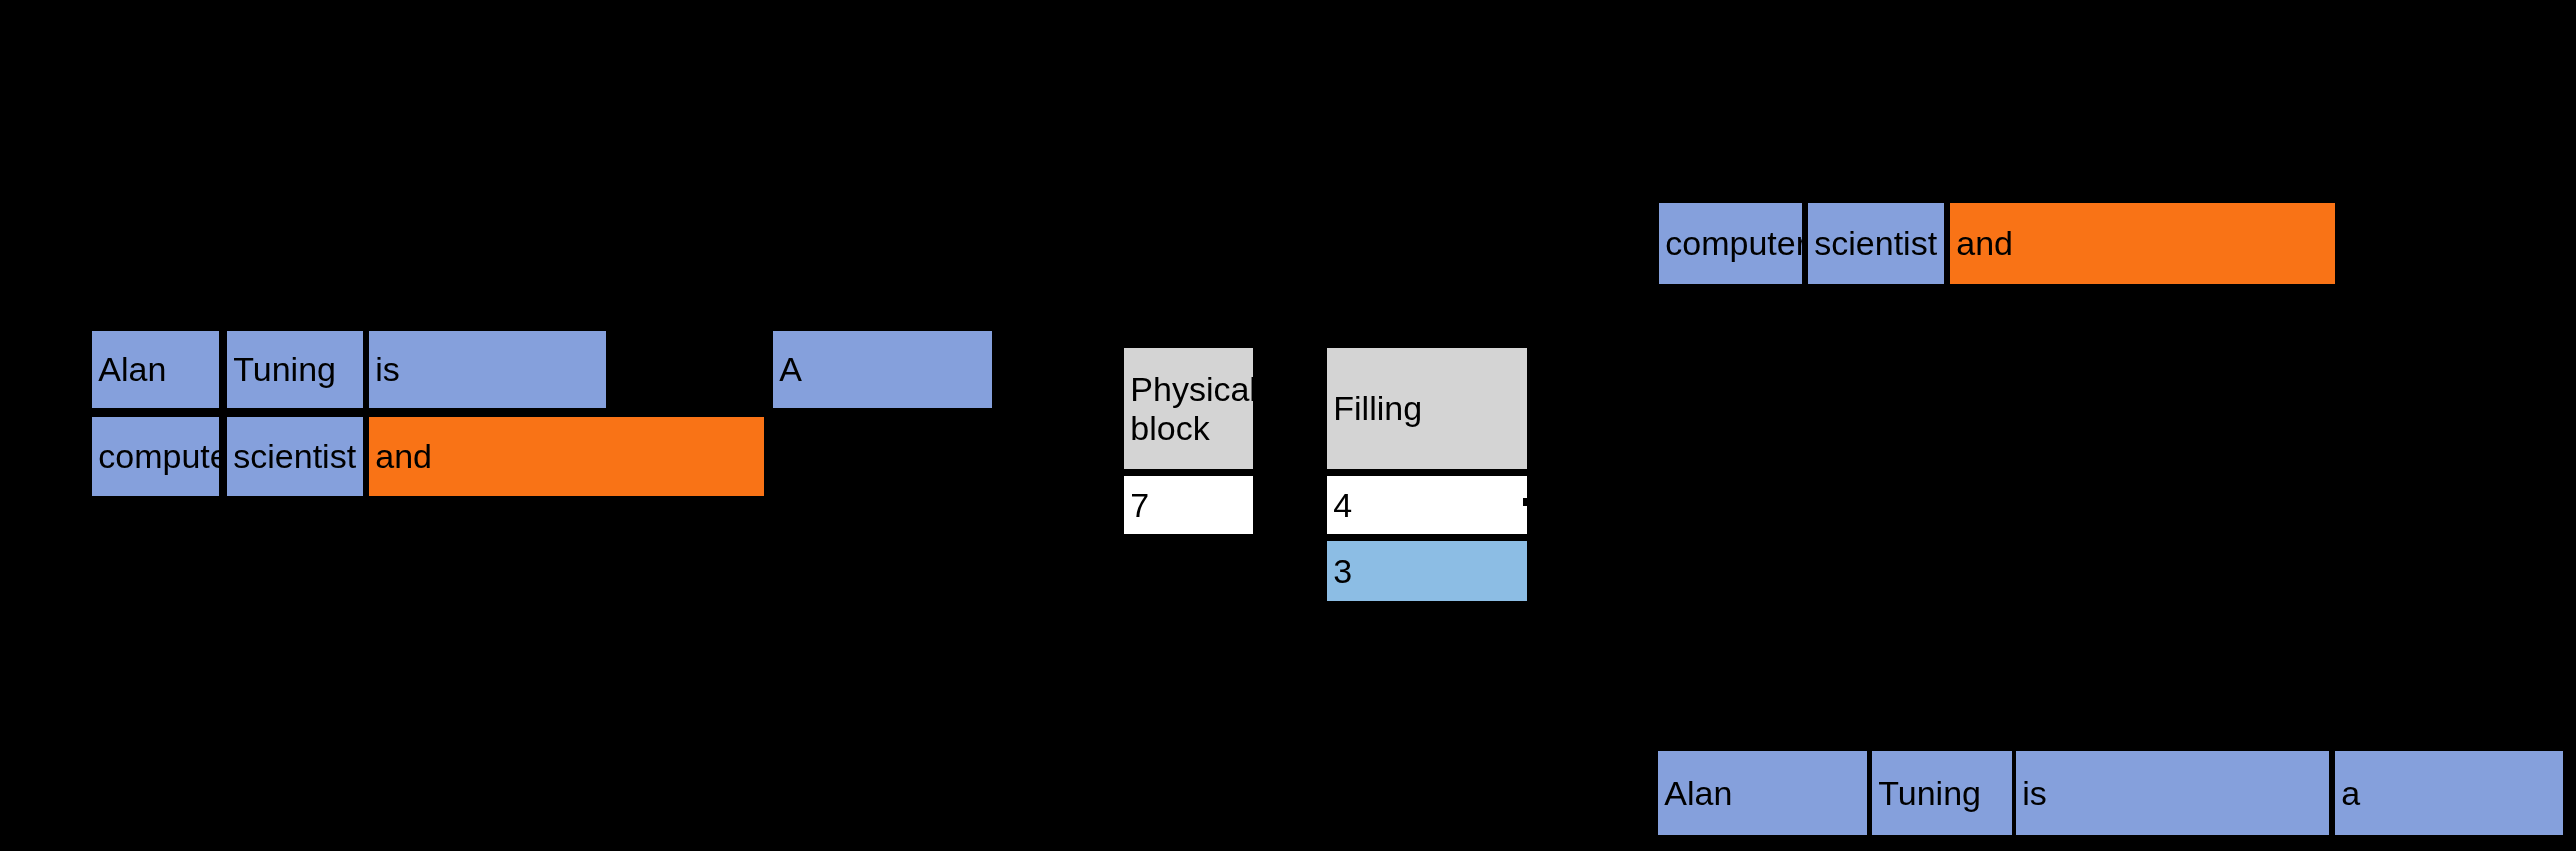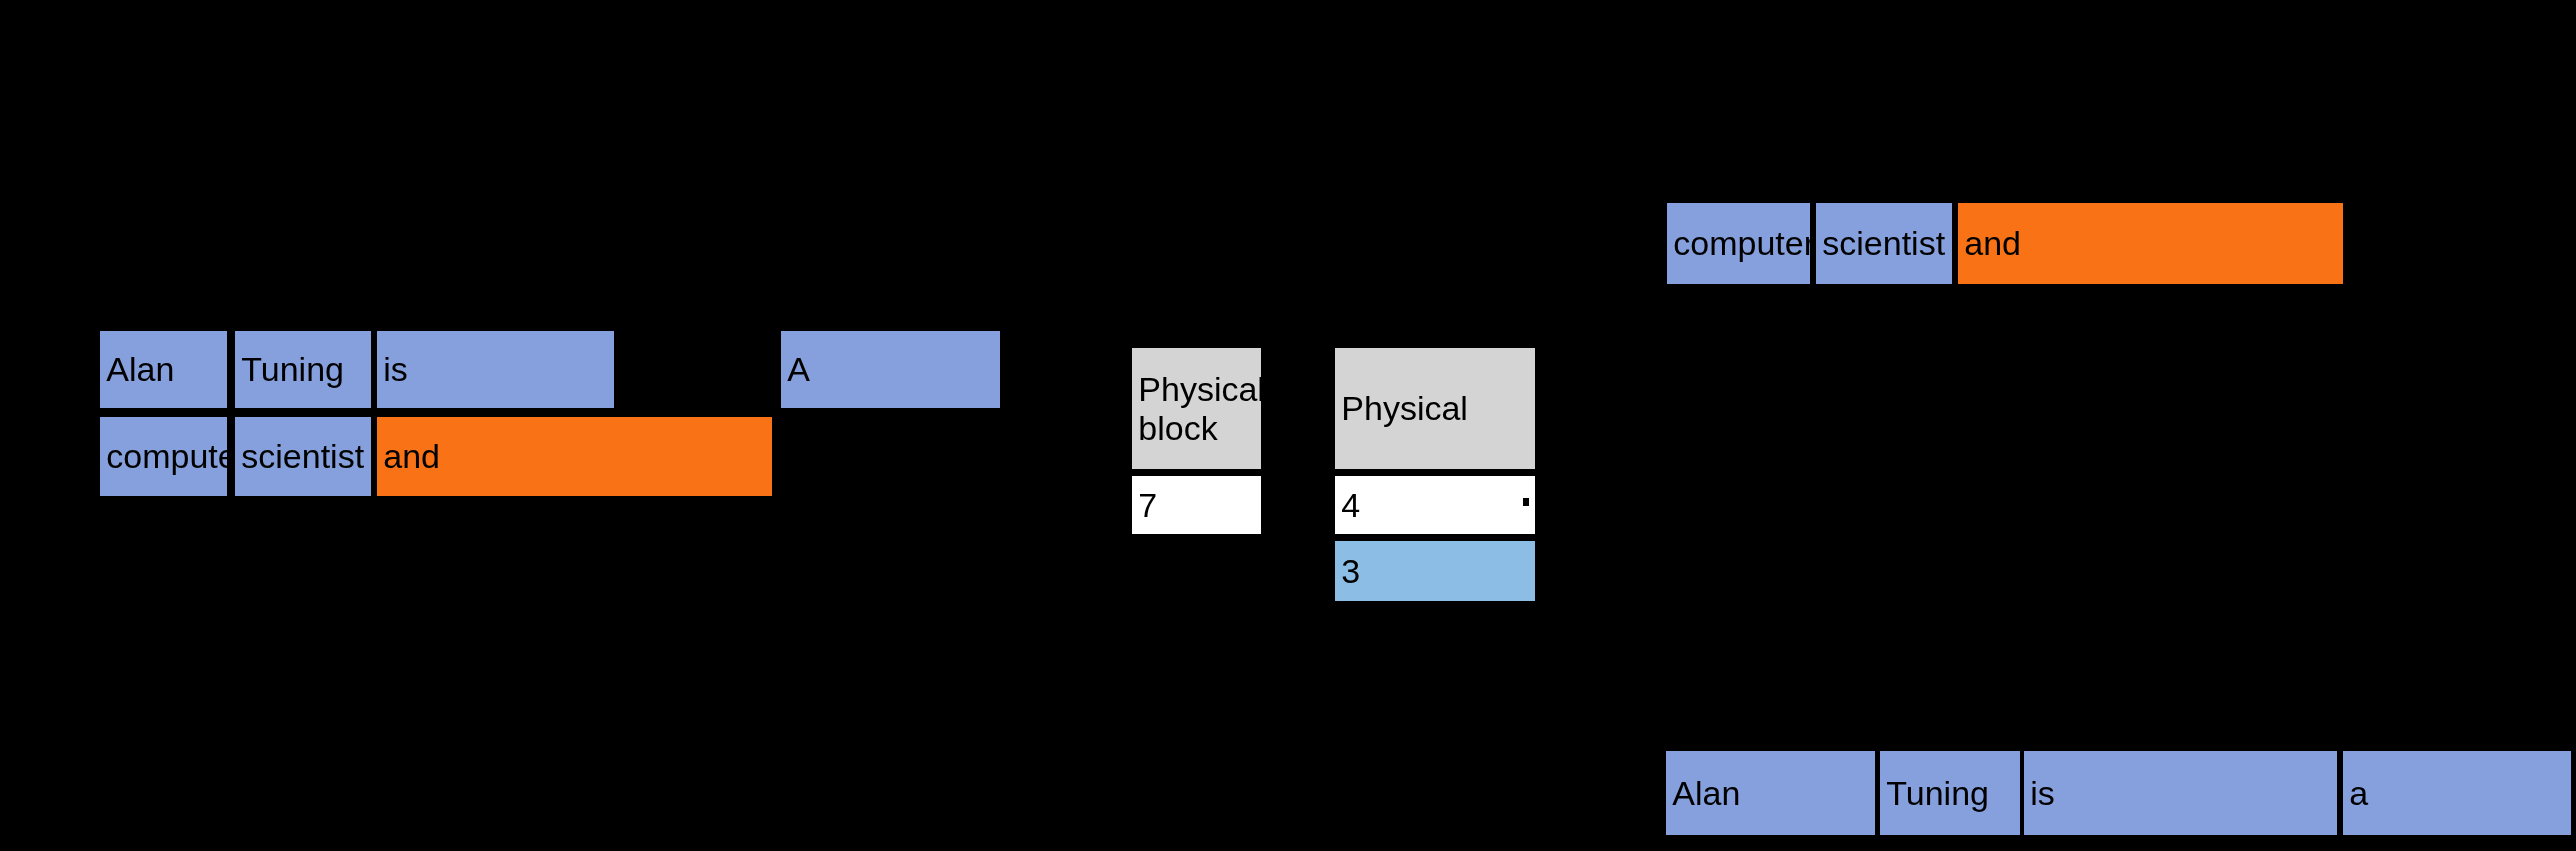--- a/index.html
+++ b/index.html
@@ -21,21 +21,20 @@
     position: absolute;
     box-sizing: border-box;
     display: flex;
     align-items: center;
     color: #000000;
     font-size: 34px;
     line-height: 1.08;
     padding-left: 6.3px;
     white-space: pre;
     overflow: hidden;
-    margin-left: 8px;
   }
   .cell.blue      { background: #85a0dc; }
   .cell.yellow    { background: #f97316; }
   .cell.grey      { background: #d4d4d4; }
   .cell.white     { background: #ffffff; }
   .cell.lightblue { background: #8cbde4; }
 
   
   .cell.wrap {
     white-space: normal;
@@ -62,21 +61,21 @@
   <div class="cell blue" style="left:773px; top:331px; width:219px; height:77px;">A</div>
 
   <div class="cell blue" style="left:92px;  top:417px; width:127px; height:79px;">computer</div>
   <div class="cell blue" style="left:227px;  top:417px; width:136px; height:79px;">scientist</div>
   <div class="cell yellow" style="left:369px; top:417px; width:395px; height:79px;">and</div>
 </div>
 
 <div class="group">
 
   <div class="cell grey wrap" style="left:1124px; top:348px; width:129px; height:121px;">Physical block</div>
-  <div class="cell grey wrap" style="left:1327px; top:348px; width:200px; height:121px;">Physical</div>
+  <div class="cell grey wrap" style="left:1327px; top:348px; width:200px; height:121px;">Filling</div>
 
   <div class="cell white" style="left:1124px; top:476px; width:129px; height:58px;">7</div>
   <div class="cell white" style="left:1327px; top:476px; width:200px; height:58px;">4</div>
   <div class="notch" style="left:1523px; top:498px; width:6.3px; height:7.6px;"></div>
 
   <div class="cell lightblue" style="left:1327px; top:541px; width:200px; height:60px;">3</div>
 </div>
 
 <div class="group">
   <div class="cell blue" style="left:1659px; top:203px; width:143px; height:81px;">computer</div>

